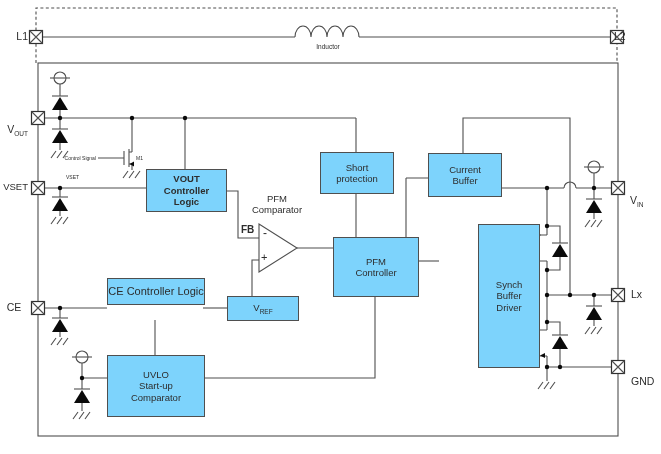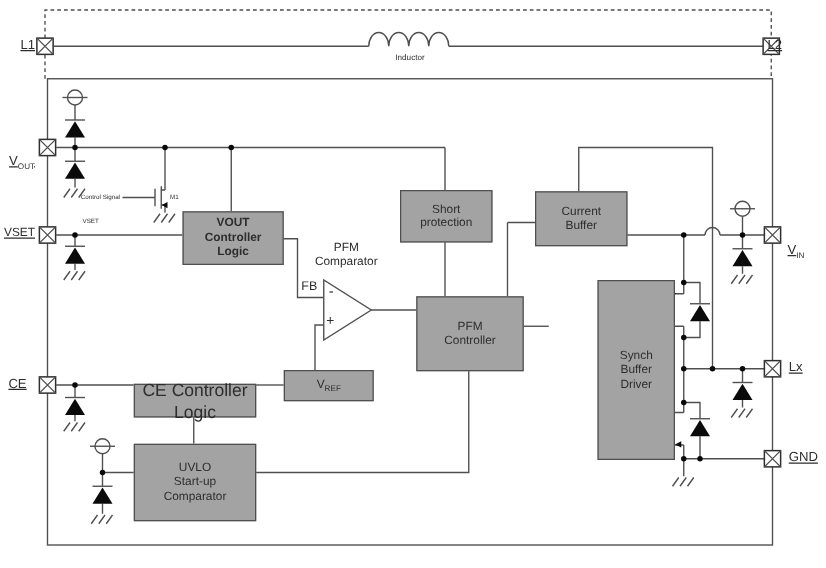--- a/index.html
+++ b/index.html
@@ -8,24 +8,24 @@
     font-family:"Liberation Sans","DejaVu Sans",sans-serif;overflow:hidden;
   }
   svg{position:absolute;left:0;top:0;}
   .w{stroke:var(--line,#4f4f4f);stroke-width:1.1;fill:none;}
   .wd{stroke:var(--line,#4f4f4f);stroke-width:1.1;fill:none;stroke-dasharray:3 2.4;}
   .wc{stroke:var(--line,#4f4f4f);stroke-width:1.1;fill:none;}
   .f{fill:var(--fill,#0a0a0a);stroke:none;}
   .tri{fill:#ffffff;stroke:var(--line,#4f4f4f);stroke-width:1.1;}
   .pin{fill:#ffffff;stroke:#2f2f2f;stroke-width:1.2;}
   .lbl{position:absolute;color:var(--text,#2d2d2d);white-space:pre-line;}
-  .pin-lbl{font-size:10.5px;text-decoration:underline;}
+  .pin-lbl{font-size:10.5px;}
   .pin-lbl sub{font-size:6.5px;}
   .block{
-    position:absolute;border:1px solid var(--line,#4f4f4f);background:#a3a3a3;
+    position:absolute;border:1px solid var(--line,#4f4f4f);background:#7dd3fc;
     display:flex;align-items:center;justify-content:center;text-align:center;
     color:var(--text,#2d2d2d);font-size:9.5px;line-height:1.2;white-space:pre-line;
   }
   .block sub{font-size:6.5px;}
   .tiny{font-size:5px;}
   .small{font-size:6.5px;}
 </style>
 </head>
 <body>
 
@@ -188,49 +188,49 @@
   <div class="block" style="left:428px;top:153px;width:72px;height:42px;">Current
 Buffer</div>
 
   <div class="block" style="left:333px;top:237px;width:84px;height:58px;">PFM
 Controller</div>
 
   <div class="block" style="left:439px;top:224px;width:60px;height:142px;margin-left:39px;">Synch
 Buffer
 Driver</div>
 
-  <div class="block" style="left:107px;top:307px;width:96px;height:25px;font-size:14px;">CE Controller Logic</div>
+  <div class="block" style="left:107px;top:278px;width:96px;height:25px;font-size:11px;">CE Controller Logic</div>
 
   <div class="block" style="left:227px;top:296px;width:70px;height:23px;">
     <span><span>V</span><sub>REF</sub></span>
   </div>
 
   <div class="block" style="left:107px;top:355px;width:96px;height:60px;">UVLO
 Start-up
 Comparator</div>
 
   <div class="lbl pin-lbl" style="left:8px;top:30px;width:20px;text-align:right;">L1</div>
   <div class="lbl pin-lbl" style="left:614px;top:30px;">L2</div>
   <div class="lbl pin-lbl" style="left:0px;top:111px;width:28px;text-align:right;">
     <span>V</span><sub>OUT</sub>
   </div>
   <div class="lbl pin-lbl" style="left:0px;top:181px;width:28px;text-align:right;font-size:9.5px;">VSET</div>
   <div class="lbl pin-lbl" style="left:0px;top:301px;width:28px;text-align:center;">CE</div>
   <div class="lbl pin-lbl" style="left:630px;top:182px;">
     <span>V</span><sub>IN</sub>
   </div>
   <div class="lbl pin-lbl" style="left:631px;top:288px;">Lx</div>
-  <div class="lbl pin-lbl" style="left:631px;top:360px;">GND</div>
+  <div class="lbl pin-lbl" style="left:631px;top:375px;">GND</div>
 
   <div class="lbl small" style="left:297px;top:43px;width:62px;text-align:center;">Inductor</div>
 
   <div class="lbl" style="left:240px;top:193px;width:74px;text-align:center;font-size:9.5px;line-height:1.2;">PFM
 Comparator</div>
 
-  <div class="lbl" style="left:241px;top:224px;font-size:10px;">FB</div>
+  <div class="lbl" style="left:241px;top:224px;font-size:10px;font-weight:bold;">FB</div>
   <div class="lbl" style="left:263px;top:226px;font-size:12px;">-</div>
   <div class="lbl" style="left:261px;top:251px;font-size:11px;">+</div>
 
   <div class="lbl tiny" style="left:50px;top:155px;width:46px;text-align:right;">Control Signal</div>
   <div class="lbl tiny" style="left:136px;top:155px;">M1</div>
   <div class="lbl tiny" style="left:66px;top:174px;">VSET</div>
 
 </div>
 
 </body></html>

